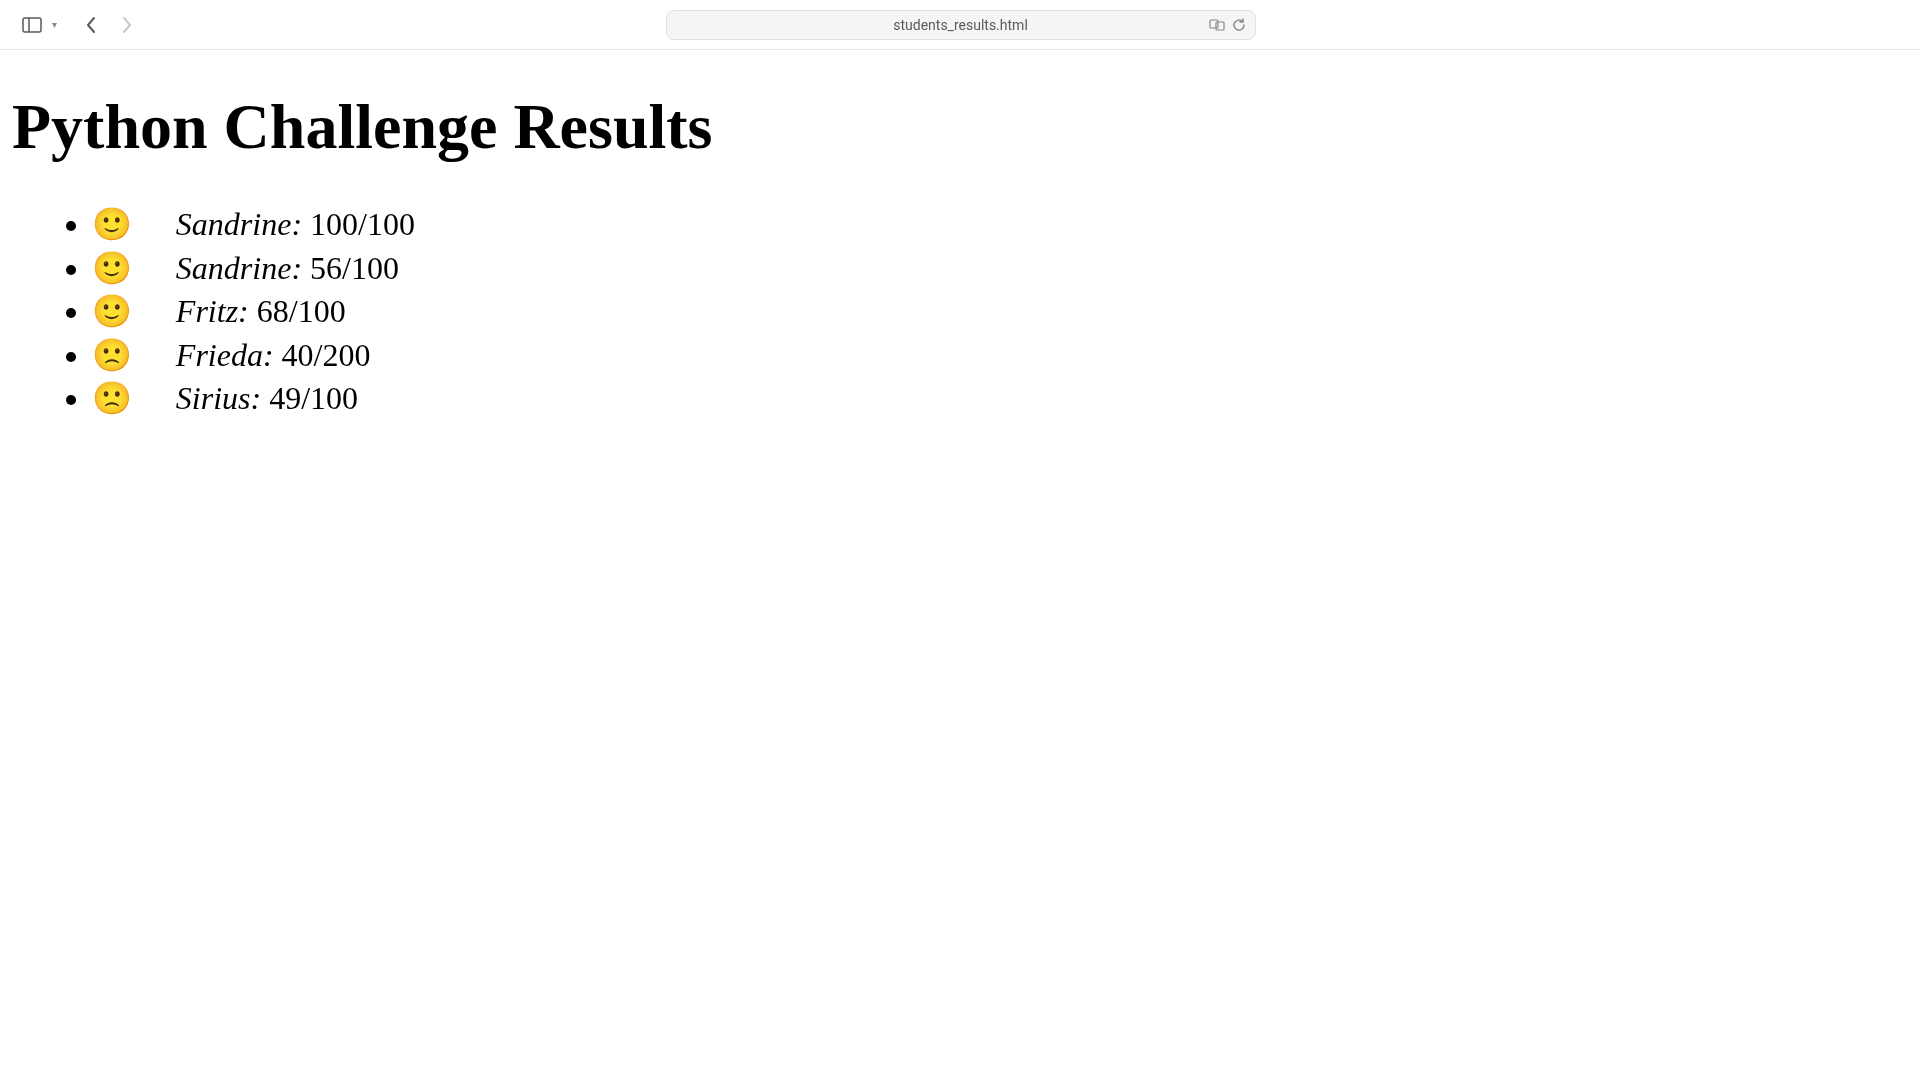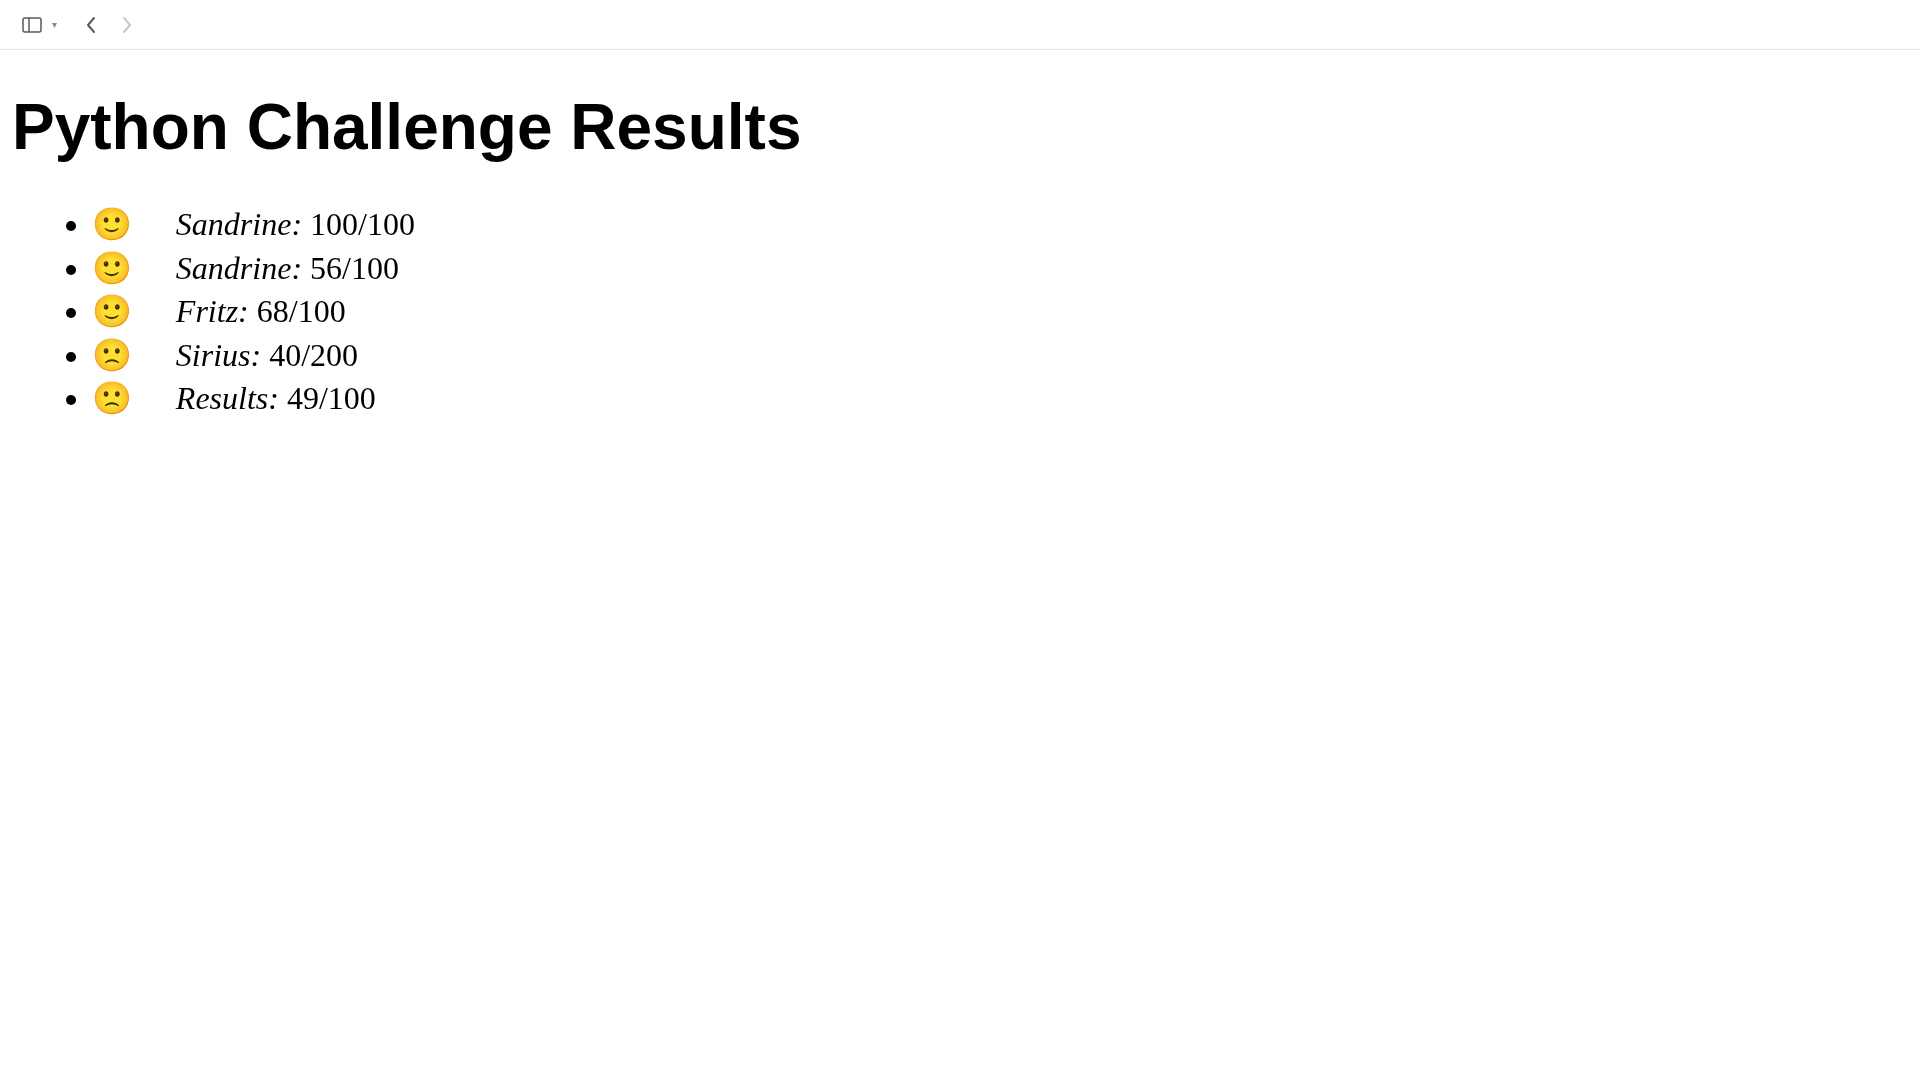--- a/index.html
+++ b/index.html
@@ -86,21 +86,21 @@
       color: #888;
       cursor: pointer;
       display: flex;
       align-items: center;
       justify-content: center;
     }
     .content {
       padding: 12px;
     }
     .page-title {
-      font-family: Liberation Sans, sans-serif;
+      font-family: Liberation Serif, serif;
       font-size: 64px;
       font-weight: bold;
       margin-bottom: 40px;
       margin-top: 28px;
     }
     .results-list {
       list-style: disc;
       padding-left: 80px;
       font-family: "Times New Roman", Times, serif;
       font-size: 32px;
@@ -132,20 +132,39 @@
   <div class="nav-button">
     <svg width="12" height="18" viewBox="0 0 12 18" fill="none" stroke="currentColor" stroke-width="2" stroke-linecap="round" stroke-linejoin="round">
       <polyline points="9,2 3,9 9,16"></polyline>
     </svg>
   </div>
   <div class="nav-button disabled">
     <svg width="12" height="18" viewBox="0 0 12 18" fill="none" stroke="currentColor" stroke-width="2" stroke-linecap="round" stroke-linejoin="round">
       <polyline points="3,2 9,9 3,16"></polyline>
     </svg>
   </div>
+  <div class="address-bar-container">
+    <div class="address-bar">
+      <span>students_results.html</span>
+      <div class="address-bar-icons">
+        <div class="address-icon">
+          <svg width="16" height="16" viewBox="0 0 16 16" fill="none" stroke="currentColor" stroke-width="1.2">
+            <rect x="1" y="3" width="8" height="8" rx="1"></rect>
+            <rect x="7" y="5" width="8" height="8" rx="1"></rect>
+          </svg>
+        </div>
+        <div class="address-icon">
+          <svg width="14" height="14" viewBox="0 0 14 14" fill="none" stroke="currentColor" stroke-width="1.5" stroke-linecap="round">
+            <path d="M12 7a5 5 0 1 1-1.5-3.5"></path>
+            <polyline points="11,1 11,4 8,4"></polyline>
+          </svg>
+        </div>
+      </div>
+    </div>
+  </div>
   <div style="width:120px"></div>
 </div>
 
 <div class="content">
   <h1 class="page-title">Python Challenge Results</h1>
   <ul class="results-list">
     <li>
       <span class="emoji">🙂</span>
       <span class="student-name">Sandrine:</span>
       <span>100/100</span>
@@ -155,22 +174,22 @@
       <span class="student-name">Sandrine:</span>
       <span>56/100</span>
     </li>
     <li>
       <span class="emoji">🙂</span>
       <span class="student-name">Fritz:</span>
       <span>68/100</span>
     </li>
     <li>
       <span class="emoji">🙁</span>
-      <span class="student-name">Sirius:</span>
+      <span class="student-name">Frieda:</span>
       <span>40/200</span>
     </li>
     <li>
       <span class="emoji">🙁</span>
-      <span class="student-name">Results:</span>
+      <span class="student-name">Sirius:</span>
       <span>49/100</span>
     </li>
   </ul>
 </div>
 
 </body></html>

